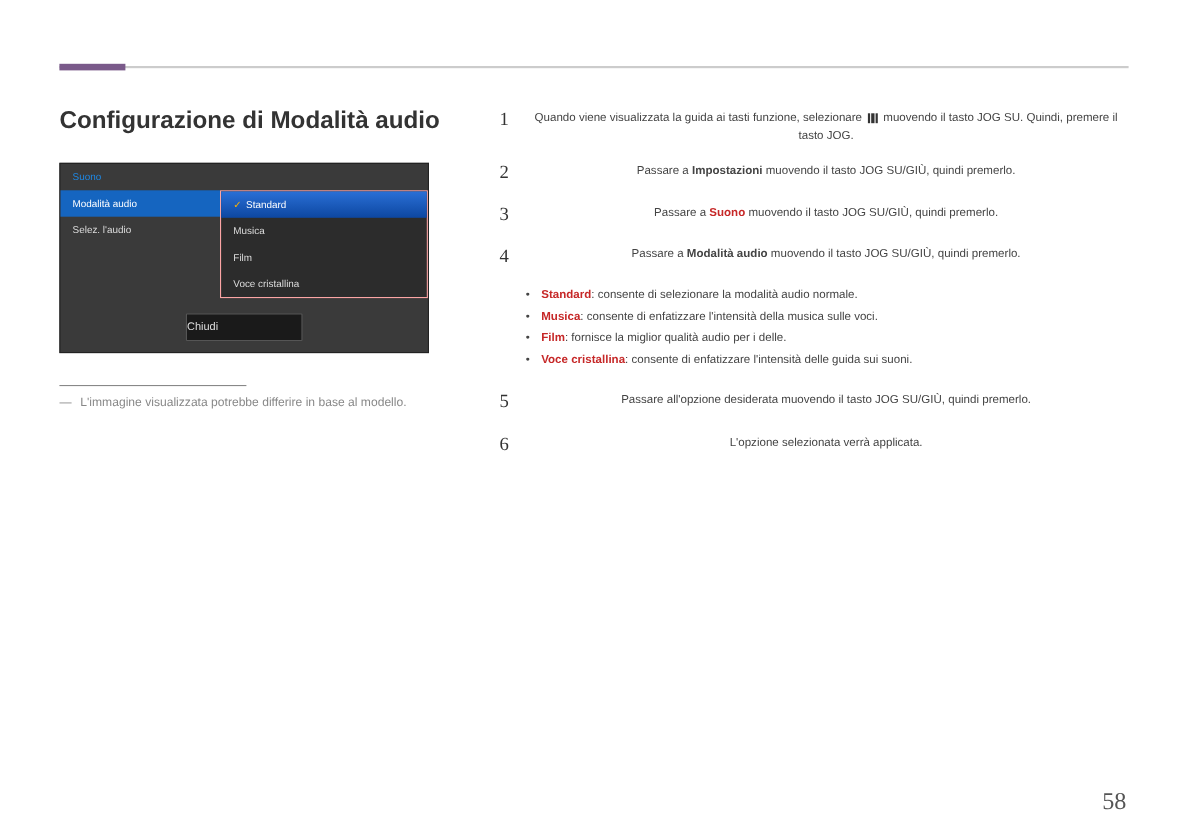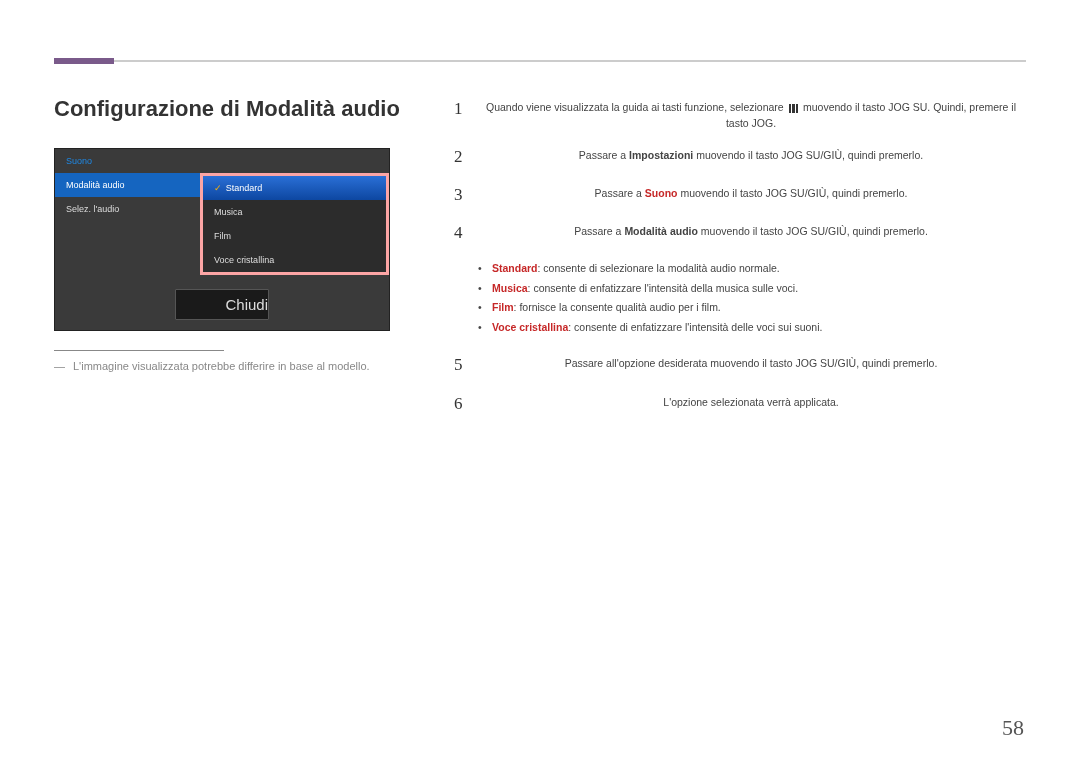--- a/index.html
+++ b/index.html
@@ -54,43 +54,43 @@
       font-size: 9px;
       color: #ddd;
       border-bottom: 0px solid #444;
     }
     .osd-left .osd-item.header { color: #1e88e5; }
     .osd-left .osd-item.selected { background: #1565c0; color: #fff; }
     .osd-sub {
       width: 190px;
       background: #2c2c2c;
       margin-top: 24px;
-      border: 3px solid #fca5a5;
+      border: 1px solid #fca5a5;
     }
     .osd-sub .osd-item {
       padding: 7px 11px;
       font-size: 9px;
       color: #ddd;
     }
     .osd-sub .osd-item.selected {
       background: linear-gradient(#2a6fd6, #0d47a1);
       color: #fff;
     }
     .osd-sub .osd-item.selected .check {
       color: #ffb300;
       font-size: 9px;
       margin-right: 4px;
     }
     .osd-close {
-      text-align: right;
+      text-align: left;
       background: #1a1a1a;
       color: #ddd;
-      font-size: 15px;
+      font-size: 10px;
       padding: 6px 0;
-      width: 94px;
+      width: 106px;
       margin: 14px auto 10px auto;
       border: 1px solid #555;
       border-radius: 1px;
     }
     .footnote-sep {
       position: absolute;
       top: 350px;
       left: 54px;
       width: 170px;
       height: 1px;
@@ -232,25 +232,25 @@
     <div class="row">
       <span class="dot">•</span>
       <div><span class="red">Standard</span><span>: consente di selezionare la modalità audio normale.</span></div>
     </div>
     <div class="row">
       <span class="dot">•</span>
       <div><span class="red">Musica</span><span>: consente di enfatizzare l'intensità della musica sulle voci.</span></div>
     </div>
     <div class="row">
       <span class="dot">•</span>
-      <div><span class="red">Film</span><span>: fornisce la consente qualità audio per i film.</span></div>
-    </div>
-    <div class="row">
-      <span class="dot">•</span>
-      <div><span class="red">Voce cristallina</span><span>: consente di enfatizzare l'intensità delle voci sui suoni.</span></div>
+      <div><span class="red">Film</span><span>: fornisce la miglior qualità audio per i delle.</span></div>
+    </div>
+    <div class="row">
+      <span class="dot">•</span>
+      <div><span class="red">Voce cristallina</span><span>: consente di enfatizzare l'intensità delle guida sui suoni.</span></div>
     </div>
   </div>
 
   <div class="step">
     <div class="step-num">5</div>
     <div class="step-content">Passare all'opzione desiderata muovendo il tasto JOG SU/GIÙ, quindi premerlo.</div>
   </div>
 
   <div class="step">
     <div class="step-num">6</div>

